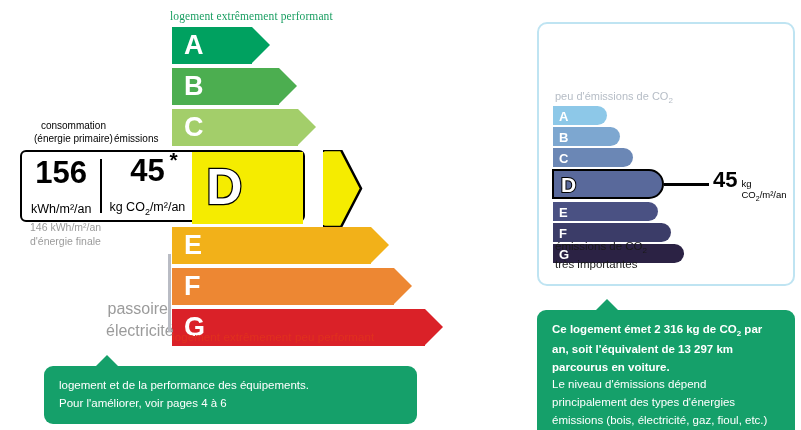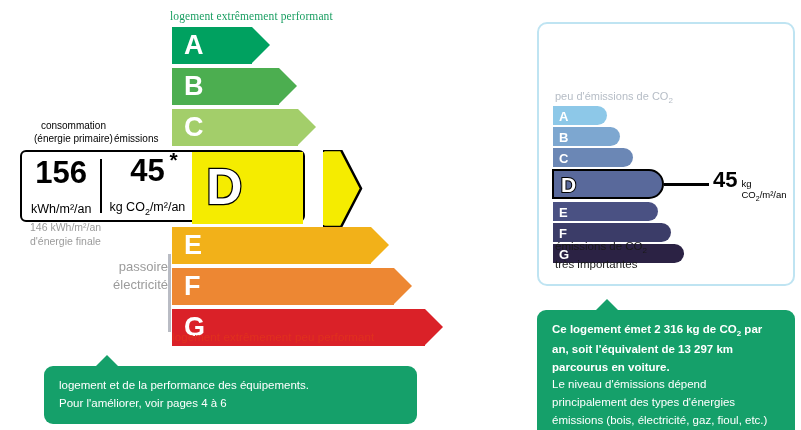--- a/index.html
+++ b/index.html
@@ -77,21 +77,21 @@
 
   .label-above { position: absolute; font-size: 10px; color: #000; }
   #lbl-consommation { left: 34px; top: 120px; text-align: center; line-height: 1.25; }
   #lbl-emissions { left: 114px; top: 133px; }
   #sub-final {
     position: absolute; left: 30px; top: 221px;
     font-size: 10.5px; color: #9b9b9b; line-height: 1.3;
   }
 
   #passoire-wrap { position: absolute; left: 106px; top: 258px; text-align: right; }
-  #passoire-lbl { font-size: 13px; color: #9b9b9b; line-height: 1.35; width: 62px; }
+  #passoire-lbl { font-size: 16px; color: #9b9b9b; line-height: 1.35; width: 62px; margin-top: 40px; }
   #passoire-bar {
     position: absolute; left: 168px; top: 254px;
     width: 2.5px; height: 78px; background: #b9bcc4;
   }
 
   
   #co2-panel {
     position: absolute; left: 537px; top: 22px;
     width: 258px; height: 264px;
     border: 2px solid #bfe4f2; border-radius: 10px; background: #fff;

